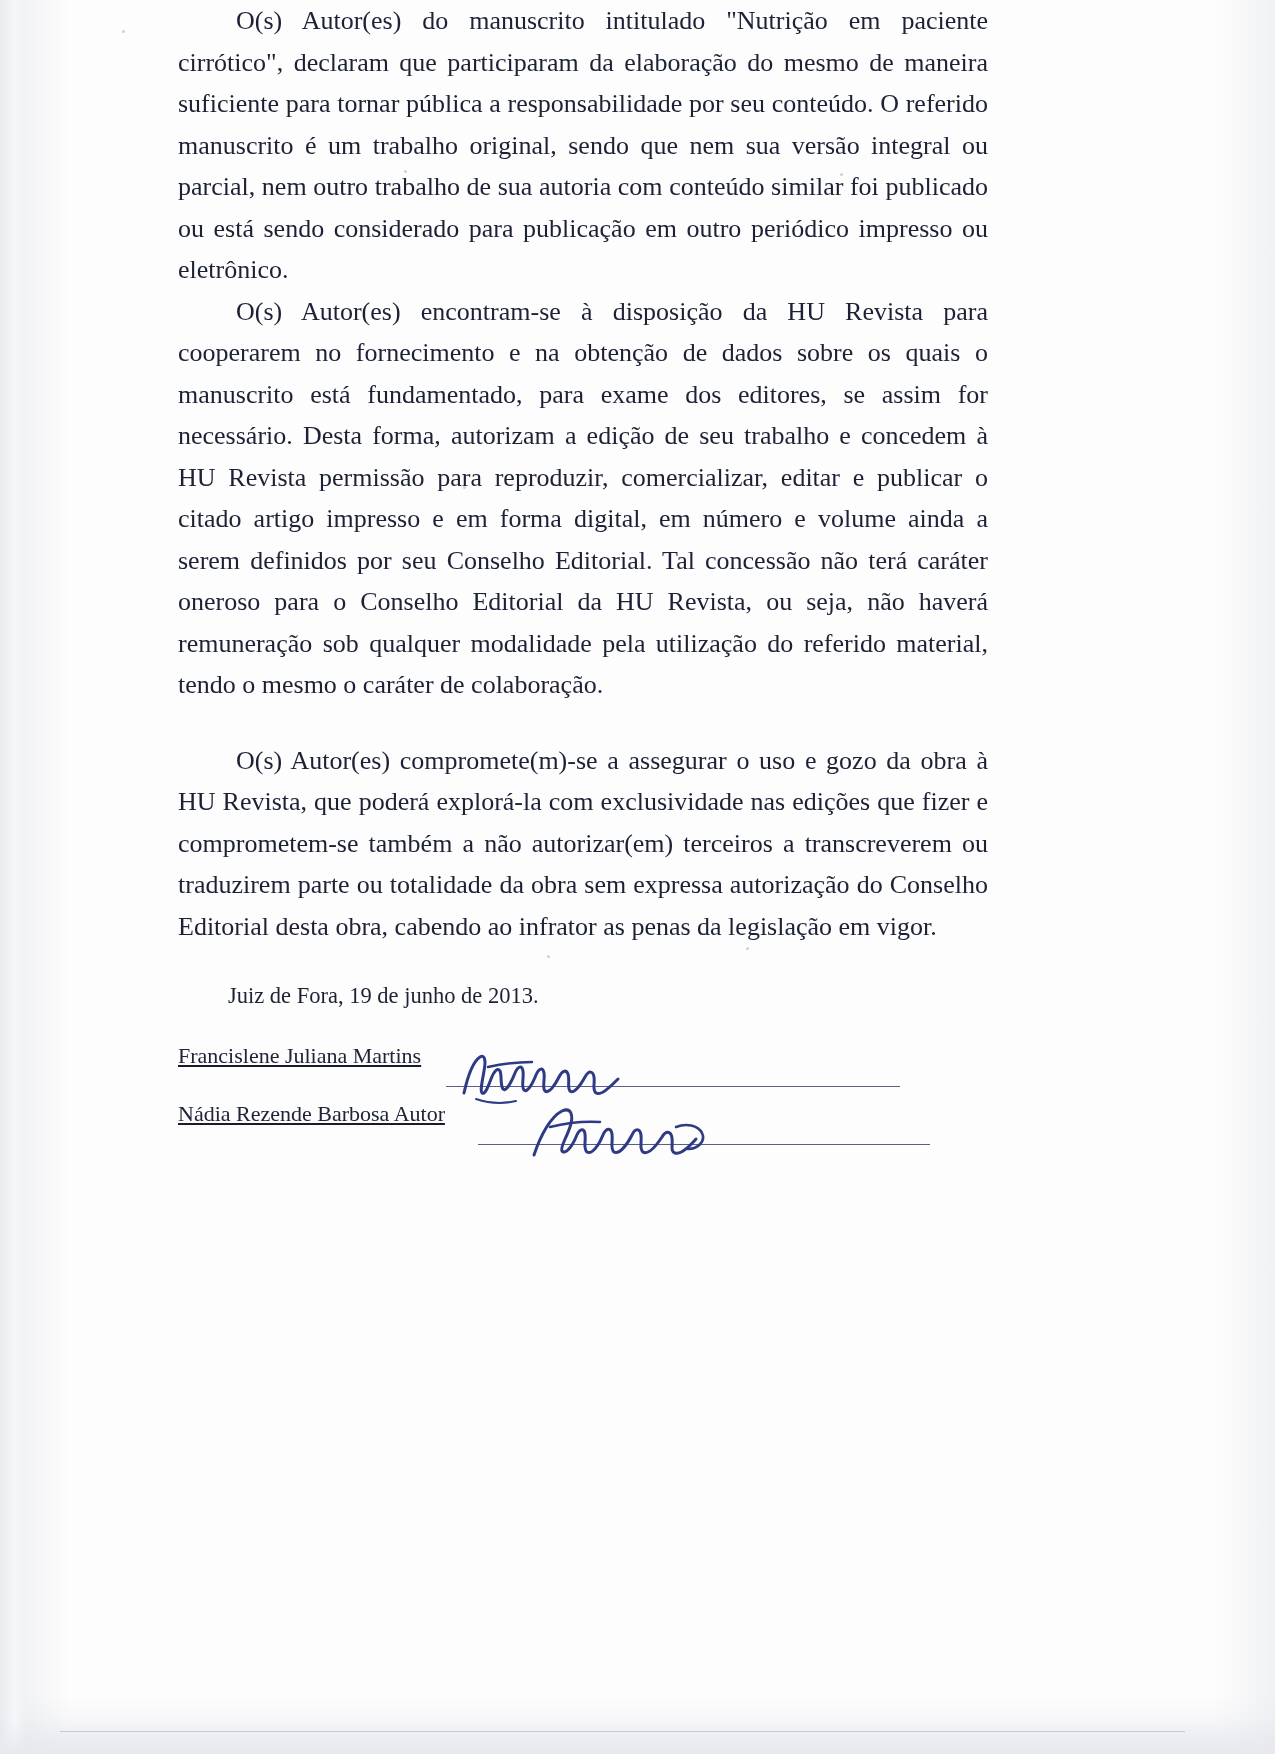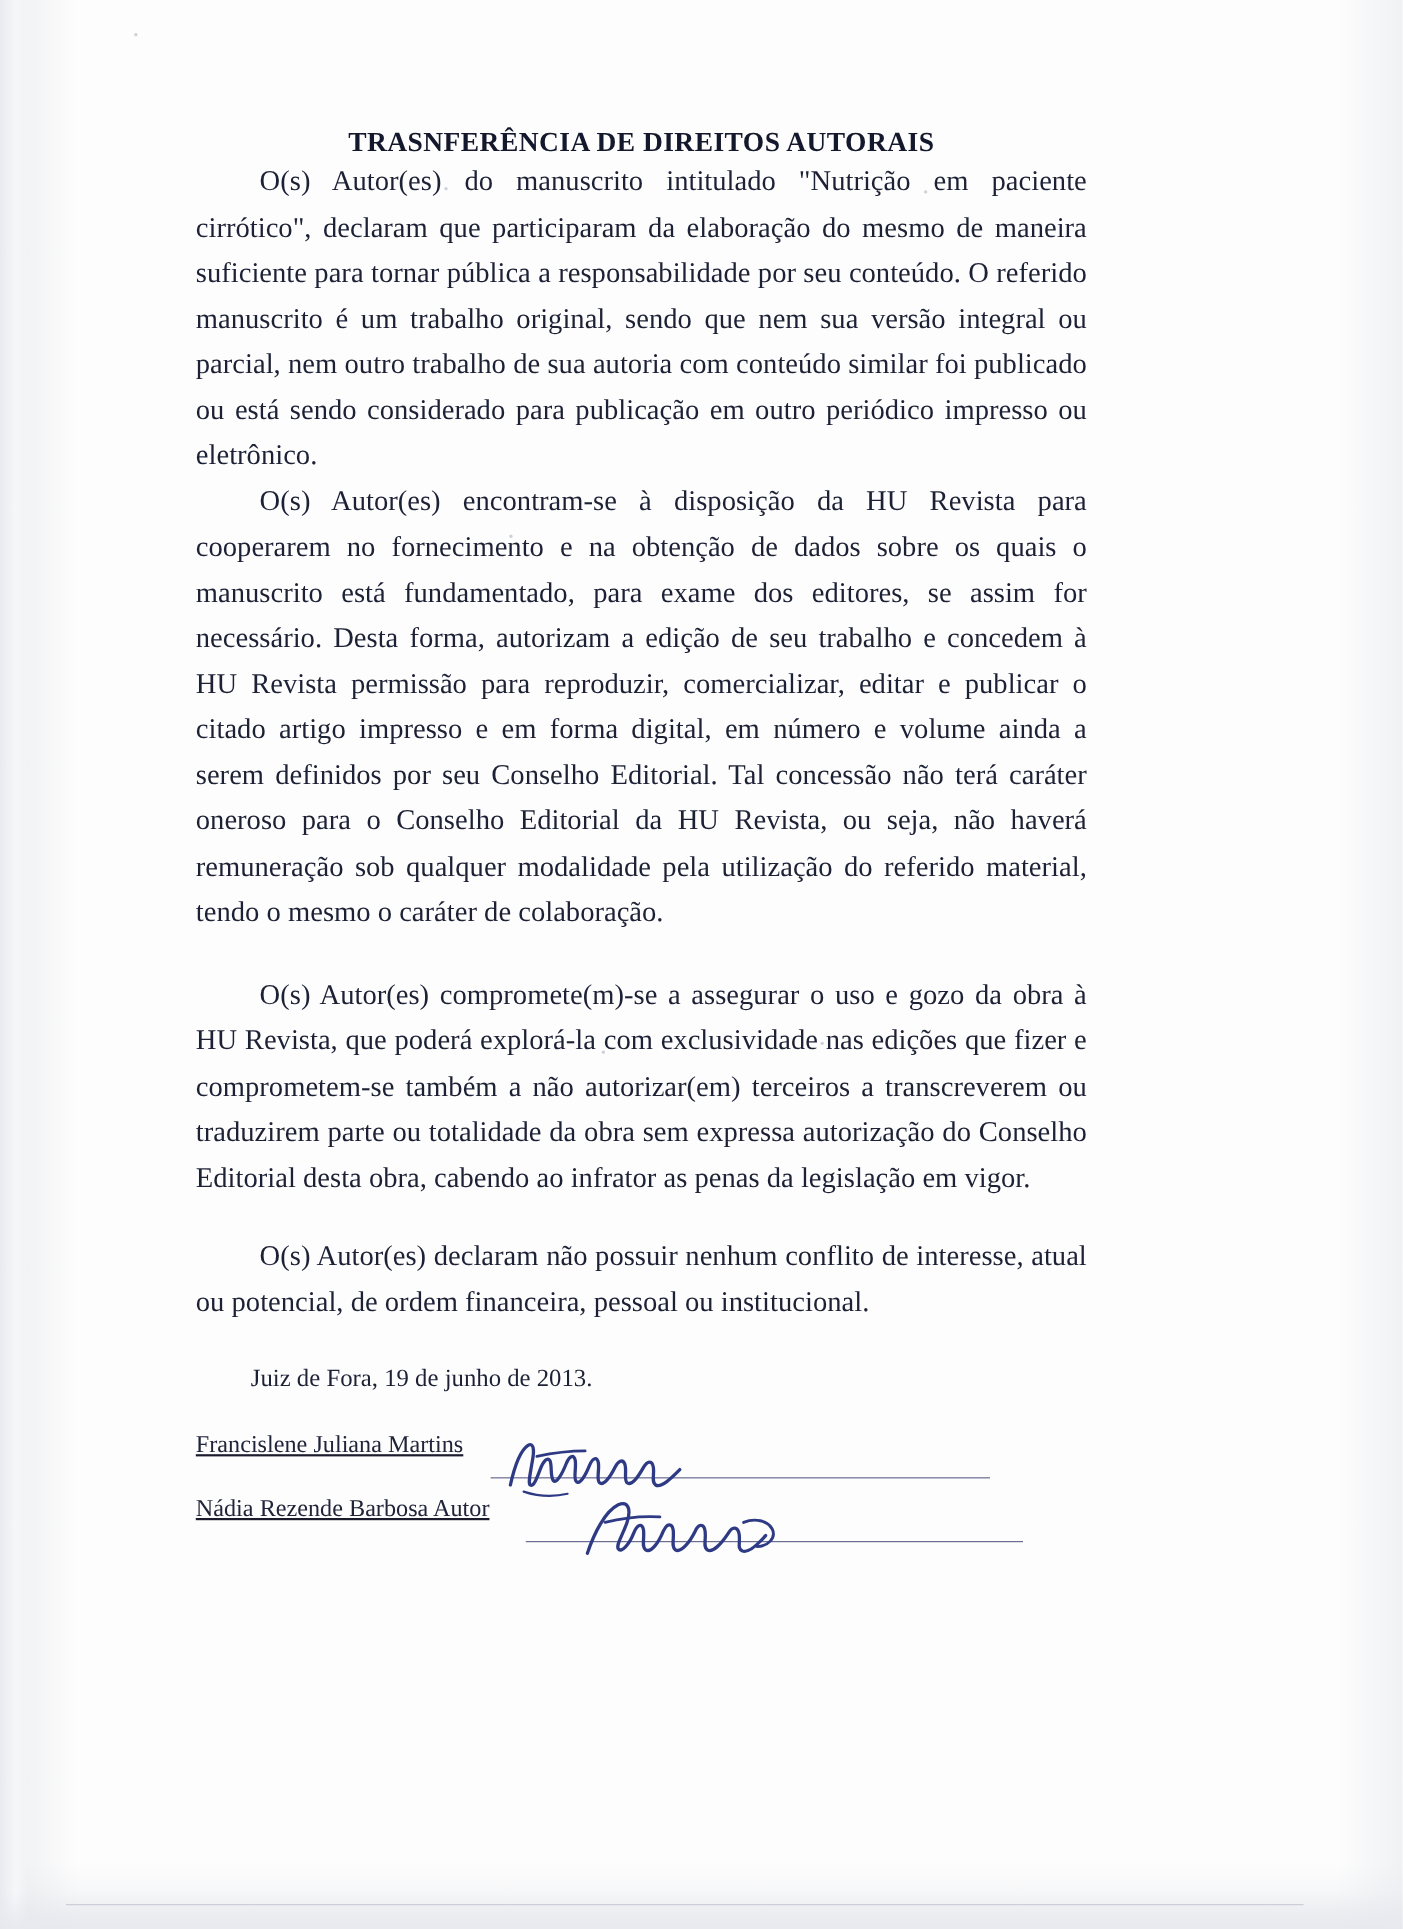--- a/index.html
+++ b/index.html
@@ -153,29 +153,27 @@
 
   <div class="speck" style="left:122px; top:30px; width:3px; height:3px;"></div>
   <div class="speck" style="left:404px; top:170px; width:3px; height:3px;"></div>
   <div class="speck" style="left:840px; top:173px; width:3px; height:3px;"></div>
   <div class="speck" style="left:463px; top:486px; width:3px; height:3px;"></div>
   <div class="speck" style="left:746px; top:947px; width:3px; height:3px;"></div>
   <div class="speck" style="left:547px; top:955px; width:3px; height:3px;"></div>
 
   <div class="content">
 
-    <div class="doc-title">TRASNFERÊNCIA DE DIREITOS AUTORAIS</div>
 
     <p class="para first-para">O(s) Autor(es) do manuscrito intitulado "Nutrição em paciente cirrótico", declaram que participaram da elaboração do mesmo de maneira suficiente para tornar pública a responsabilidade por seu conteúdo. O referido manuscrito é um trabalho original, sendo que nem sua versão integral ou parcial, nem outro trabalho de sua autoria com conteúdo similar foi publicado ou está sendo considerado para publicação em outro periódico impresso ou eletrônico.</p>
 
     <p class="para">O(s) Autor(es) encontram-se à disposição da HU Revista para cooperarem no fornecimento e na obtenção de dados sobre os quais o manuscrito está fundamentado, para exame dos editores, se assim for necessário. Desta forma, autorizam a edição de seu trabalho e concedem à HU Revista permissão para reproduzir, comercializar, editar e publicar o citado artigo impresso e em forma digital, em número e volume ainda a serem definidos por seu Conselho Editorial. Tal concessão não terá caráter oneroso para o Conselho Editorial da HU Revista, ou seja, não haverá remuneração sob qualquer modalidade pela utilização do referido material, tendo o mesmo o caráter de colaboração.</p>
 
     <p class="para gap-lg">O(s) Autor(es) compromete(m)-se a assegurar o uso e gozo da obra à HU Revista, que poderá explorá-la com exclusividade nas edições que fizer e comprometem-se também a não autorizar(em) terceiros a transcreverem ou traduzirem parte ou totalidade da obra sem expressa autorização do Conselho Editorial desta obra, cabendo ao infrator as penas da legislação em vigor.</p>
 
-    <p class="para gap-md">O(s) Autor(es) declaram não possuir nenhum conflito de interesse, atual ou potencial, de ordem financeira, pessoal ou institucional.</p>
 
     <div class="place-date">Juiz de Fora, 19 de junho de 2013.</div>
 
 
     <div class="sig-list">
 
       <div class="sig-row r1">
         <span class="sig-name">Francislene Juliana Martins</span>
         <span class="sig-rule"></span>
         <span class="sig-ink">

